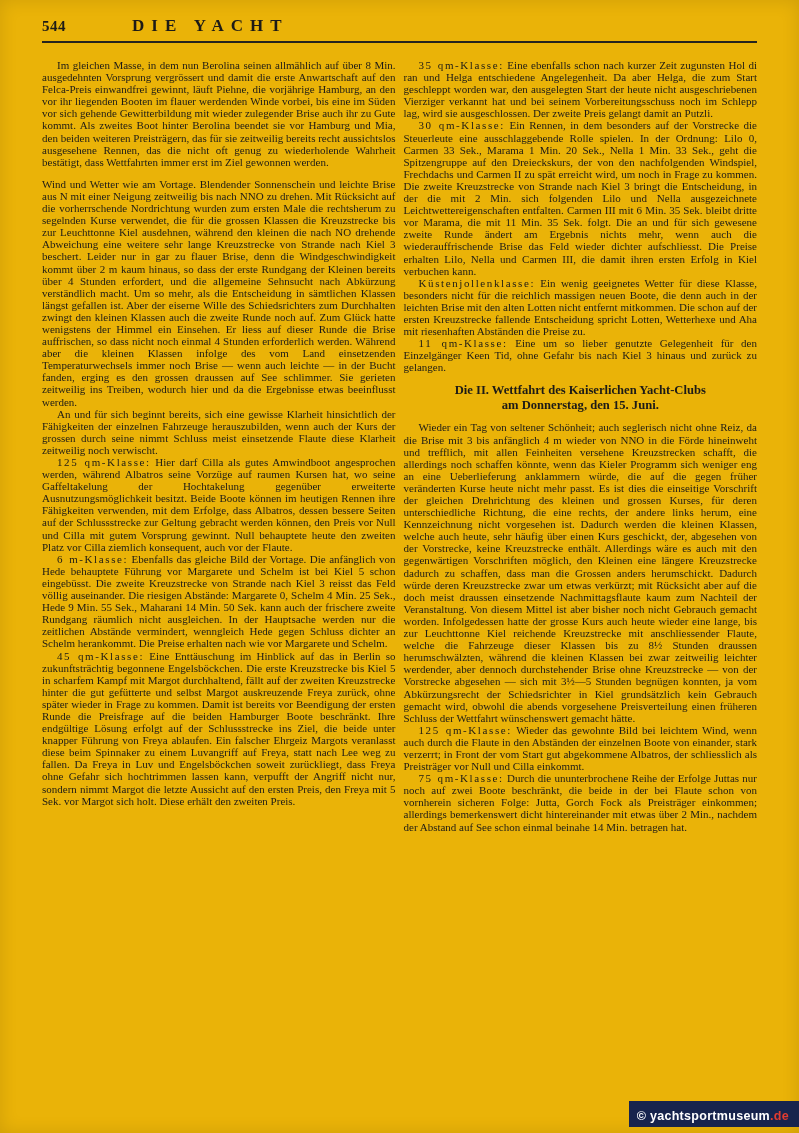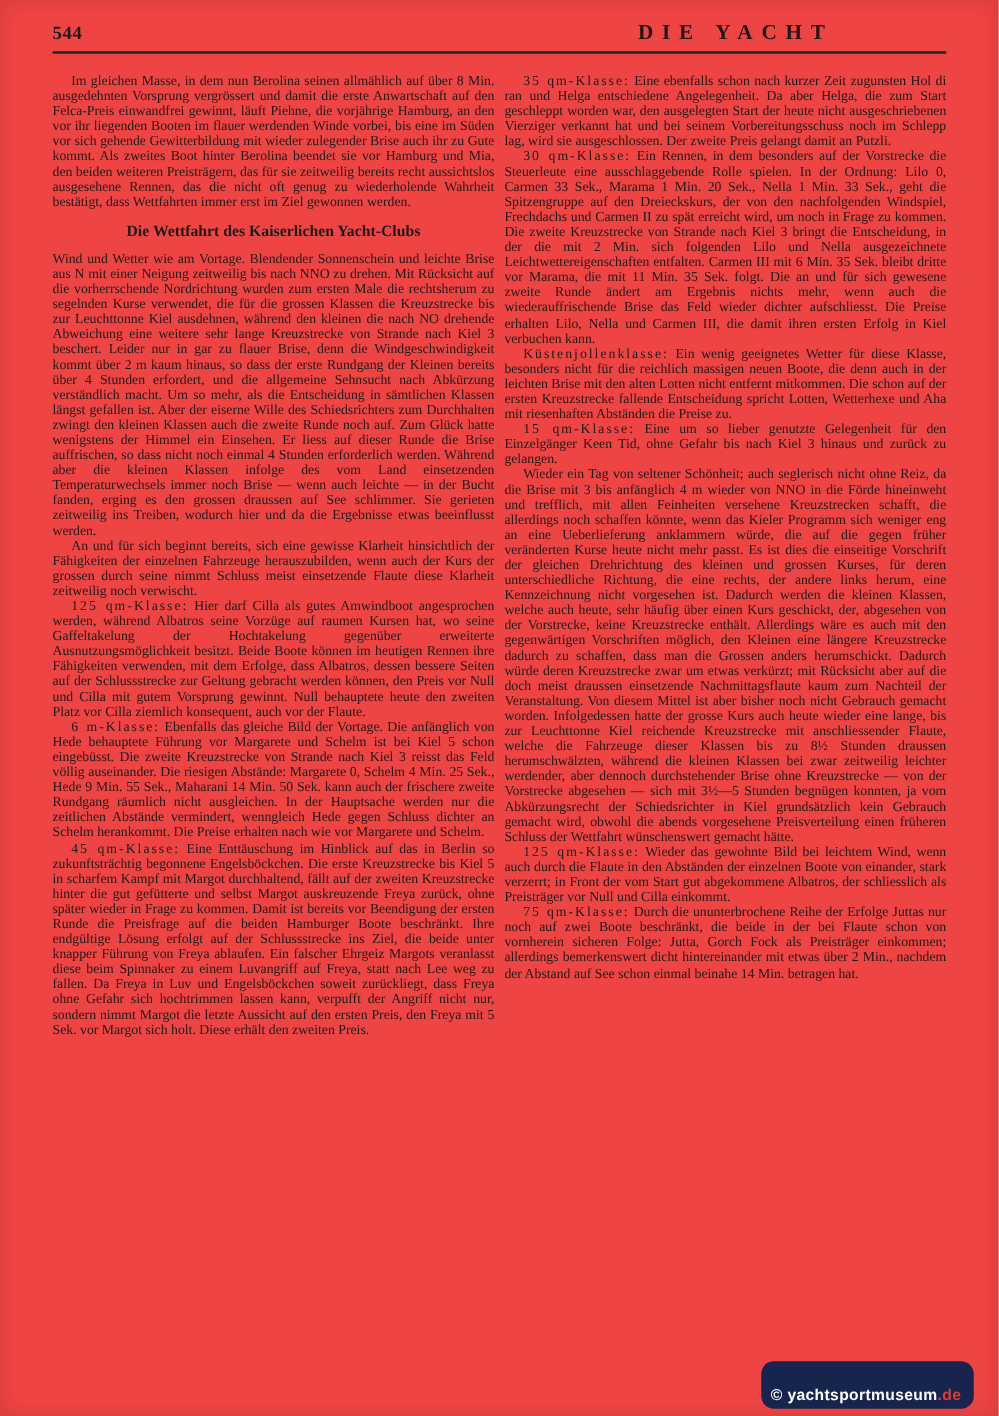--- a/index.html
+++ b/index.html
@@ -6,41 +6,41 @@
     margin: 0;
     padding: 0;
     background: #e7e5e0;
     font-family: "Liberation Serif", serif;
   }
   .page {
     position: relative;
     width: 799px;
     height: 1133px;
     margin: 0 auto;
-    background: #ef4444;
+    background: #eab308;
     box-shadow: inset 0 0 18px rgba(0,0,0,0.12);
     color: #1d1b17;
     overflow: hidden;
     box-sizing: border-box;
     padding: 16px 42px 0 42px;
   }
   .page-header {
     display: flex;
     align-items: baseline;
   }
   .page-number {
     width: 90px;
     font-weight: bold;
     font-size: 15px;
     letter-spacing: 0.5px;
   }
   .magazine-title {
     flex: 1;
     margin: 0;
-    text-align: right;
+    text-align: left;
     font-size: 17px;
     font-weight: bold;
     letter-spacing: 7px;
   }
   .header-spacer { width: 90px; }
   .rule {
     border-bottom: 2.5px solid #26241f;
     margin-top: 5px;
     margin-bottom: 16px;
   }
@@ -68,64 +68,66 @@
   .heading {
     margin: 10px 0 8px 0;
     text-align: center;
     font-size: 12.6px;
     line-height: 15px;
     font-weight: bold;
   }
   .heading .hl { display: block; }
   .watermark {
     position: absolute;
-    right: 20px;
+    right: 0;
     bottom: 6px;
     background: #17244d;
     color: #ffffff;
     font-family: "Liberation Sans", sans-serif;
     font-size: 12.5px;
     font-weight: bold;
-    padding: 20px 10px 4px 8px;
+    padding: 8px 10px 4px 8px;
     letter-spacing: 0.3px;
-    border-radius: 10px;
   }
   .watermark .wm-de { color: #e23c30; }
 </style>
 </head>
 <body>
 
 <div class="page">
 
   <header class="page-header">
     <span class="page-number">544</span>
     <h1 class="magazine-title">DIE YACHT</h1>
     <span class="header-spacer"></span>
   </header>
   <div class="rule"></div>
 
   <main class="columns">
 
     <section class="col">
       <p class="para"><span>Im gleichen Masse, in dem nun Berolina seinen allmählich auf über 8 Min. ausgedehnten Vorsprung vergrössert und damit die erste Anwartschaft auf den Felca-Preis einwandfrei gewinnt, läuft Piehne, die vorjährige Hamburg, an den vor ihr liegenden Booten im flauer werdenden Winde vorbei, bis eine im Süden vor sich gehende Gewitterbildung mit wieder zulegender Brise auch ihr zu Gute kommt. Als zweites Boot hinter Berolina beendet sie vor Hamburg und Mia, den beiden weiteren Preisträgern, das für sie zeitweilig bereits recht aussichtslos ausgesehene Rennen, das die nicht oft genug zu wiederholende Wahrheit bestätigt, dass Wettfahrten immer erst im Ziel gewonnen werden.</span></p>
       <h2 class="heading">
-        <span class="hl">Die Wettfahrt des Kaiserlichen Yacht-Clubs</span>
       </h2>
       <p class="para noindent"><span>Wind und Wetter wie am Vortage. Blendender Sonnenschein und leichte Brise aus N mit einer Neigung zeitweilig bis nach NNO zu drehen. Mit Rücksicht auf die vorherrschende Nordrichtung wurden zum ersten Male die rechtsherum zu segelnden Kurse verwendet, die für die grossen Klassen die Kreuzstrecke bis zur Leuchttonne Kiel ausdehnen, während den kleinen die nach NO drehende Abweichung eine weitere sehr lange Kreuzstrecke von Strande nach Kiel 3 beschert. Leider nur in gar zu flauer Brise, denn die Windgeschwindigkeit kommt über 2 m kaum hinaus, so dass der erste Rundgang der Kleinen bereits über 4 Stunden erfordert, und die allgemeine Sehnsucht nach Abkürzung verständlich macht. Um so mehr, als die Entscheidung in sämtlichen Klassen längst gefallen ist. Aber der eiserne Wille des Schiedsrichters zum Durchhalten zwingt den kleinen Klassen auch die zweite Runde noch auf. Zum Glück hatte wenigstens der Himmel ein Einsehen. Er liess auf dieser Runde die Brise auffrischen, so dass nicht noch einmal 4 Stunden erforderlich werden. Während aber die kleinen Klassen infolge des vom Land einsetzenden Temperaturwechsels immer noch Brise — wenn auch leichte — in der Bucht fanden, erging es den grossen draussen auf See schlimmer. Sie gerieten zeitweilig ins Treiben, wodurch hier und da die Ergebnisse etwas beeinflusst werden.</span></p>
       <p class="para"><span>An und für sich beginnt bereits, sich eine gewisse Klarheit hinsichtlich der Fähigkeiten der einzelnen Fahrzeuge herauszubilden, wenn auch der Kurs der grossen durch seine nimmt Schluss meist einsetzende Flaute diese Klarheit zeitweilig noch verwischt.</span></p>
       <p class="para"><span class="lead">125 qm-Klasse:</span><span> Hier darf Cilla als gutes Amwindboot angesprochen werden, während Albatros seine Vorzüge auf raumen Kursen hat, wo seine Gaffeltakelung der Hochtakelung gegenüber erweiterte Ausnutzungsmöglichkeit besitzt. Beide Boote können im heutigen Rennen ihre Fähigkeiten verwenden, mit dem Erfolge, dass Albatros, dessen bessere Seiten auf der Schlussstrecke zur Geltung gebracht werden können, den Preis vor Null und Cilla mit gutem Vorsprung gewinnt. Null behauptete heute den zweiten Platz vor Cilla ziemlich konsequent, auch vor der Flaute.</span></p>
       <p class="para"><span class="lead">6 m-Klasse:</span><span> Ebenfalls das gleiche Bild der Vortage. Die anfänglich von Hede behauptete Führung vor Margarete und Schelm ist bei Kiel 5 schon eingebüsst. Die zweite Kreuzstrecke von Strande nach Kiel 3 reisst das Feld völlig auseinander. Die riesigen Abstände: Margarete 0, Schelm 4 Min. 25 Sek., Hede 9 Min. 55 Sek., Maharani 14 Min. 50 Sek. kann auch der frischere zweite Rundgang räumlich nicht ausgleichen. In der Hauptsache werden nur die zeitlichen Abstände vermindert, wenngleich Hede gegen Schluss dichter an Schelm herankommt. Die Preise erhalten nach wie vor Margarete und Schelm.</span></p>
       <p class="para"><span class="lead">45 qm-Klasse:</span><span> Eine Enttäuschung im Hinblick auf das in Berlin so zukunftsträchtig begonnene Engelsböckchen. Die erste Kreuzstrecke bis Kiel 5 in scharfem Kampf mit Margot durchhaltend, fällt auf der zweiten Kreuzstrecke hinter die gut gefütterte und selbst Margot auskreuzende Freya zurück, ohne später wieder in Frage zu kommen. Damit ist bereits vor Beendigung der ersten Runde die Preisfrage auf die beiden Hamburger Boote beschränkt. Ihre endgültige Lösung erfolgt auf der Schlussstrecke ins Ziel, die beide unter knapper Führung von Freya ablaufen. Ein falscher Ehrgeiz Margots veranlasst diese beim Spinnaker zu einem Luvangriff auf Freya, statt nach Lee weg zu fallen. Da Freya in Luv und Engelsböckchen soweit zurückliegt, dass Freya ohne Gefahr sich hochtrimmen lassen kann, verpufft der Angriff nicht nur, sondern nimmt Margot die letzte Aussicht auf den ersten Preis, den Freya mit 5 Sek. vor Margot sich holt. Diese erhält den zweiten Preis.</span></p>
     </section>
 
     <section class="col">
       <p class="para"><span class="lead">35 qm-Klasse:</span><span> Eine ebenfalls schon nach kurzer Zeit zugunsten Hol di ran und Helga entschiedene Angelegenheit. Da aber Helga, die zum Start geschleppt worden war, den ausgelegten Start der heute nicht ausgeschriebenen Vierziger verkannt hat und bei seinem Vorbereitungsschuss noch im Schlepp lag, wird sie ausgeschlossen. Der zweite Preis gelangt damit an Putzli.</span></p>
       <p class="para"><span class="lead">30 qm-Klasse:</span><span> Ein Rennen, in dem besonders auf der Vorstrecke die Steuerleute eine ausschlaggebende Rolle spielen. In der Ordnung: Lilo 0, Carmen 33 Sek., Marama 1 Min. 20 Sek., Nella 1 Min. 33 Sek., geht die Spitzengruppe auf den Dreieckskurs, der von den nachfolgenden Windspiel, Frechdachs und Carmen II zu spät erreicht wird, um noch in Frage zu kommen. Die zweite Kreuzstrecke von Strande nach Kiel 3 bringt die Entscheidung, in der die mit 2 Min. sich folgenden Lilo und Nella ausgezeichnete Leichtwettereigenschaften entfalten. Carmen III mit 6 Min. 35 Sek. bleibt dritte vor Marama, die mit 11 Min. 35 Sek. folgt. Die an und für sich gewesene zweite Runde ändert am Ergebnis nichts mehr, wenn auch die wiederauffrischende Brise das Feld wieder dichter aufschliesst. Die Preise erhalten Lilo, Nella und Carmen III, die damit ihren ersten Erfolg in Kiel verbuchen kann.</span></p>
       <p class="para"><span class="lead">Küstenjollenklasse:</span><span> Ein wenig geeignetes Wetter für diese Klasse, besonders nicht für die reichlich massigen neuen Boote, die denn auch in der leichten Brise mit den alten Lotten nicht entfernt mitkommen. Die schon auf der ersten Kreuzstrecke fallende Entscheidung spricht Lotten, Wetterhexe und Aha mit riesenhaften Abständen die Preise zu.</span></p>
-      <p class="para"><span class="lead">15 qm-Klasse:</span><span> Eine um so lieber genutzte Gelegenheit für den Einzelgänger Keen Tid, ohne Gefahr bis nach Kiel 3 hinaus und zurück zu gelangen.</span></p>
+      <p class="para"><span class="lead">11 qm-Klasse:</span><span> Eine um so lieber genutzte Gelegenheit für den Einzelgänger Keen Tid, ohne Gefahr bis nach Kiel 3 hinaus und zurück zu gelangen.</span></p>
+      <h2 class="heading">
+        <span class="hl">Die II. Wettfahrt des Kaiserlichen Yacht-Clubs</span>
+        <span class="hl">am Donnerstag, den 15. Juni.</span>
+      </h2>
       <p class="para"><span>Wieder ein Tag von seltener Schönheit; auch seglerisch nicht ohne Reiz, da die Brise mit 3 bis anfänglich 4 m wieder von NNO in die Förde hineinweht und trefflich, mit allen Feinheiten versehene Kreuzstrecken schafft, die allerdings noch schaffen könnte, wenn das Kieler Programm sich weniger eng an eine Ueberlieferung anklammern würde, die auf die gegen früher veränderten Kurse heute nicht mehr passt. Es ist dies die einseitige Vorschrift der gleichen Drehrichtung des kleinen und grossen Kurses, für deren unterschiedliche Richtung, die eine rechts, der andere links herum, eine Kennzeichnung nicht vorgesehen ist. Dadurch werden die kleinen Klassen, welche auch heute, sehr häufig über einen Kurs geschickt, der, abgesehen von der Vorstrecke, keine Kreuzstrecke enthält. Allerdings wäre es auch mit den gegenwärtigen Vorschriften möglich, den Kleinen eine längere Kreuzstrecke dadurch zu schaffen, dass man die Grossen anders herumschickt. Dadurch würde deren Kreuzstrecke zwar um etwas verkürzt; mit Rücksicht aber auf die doch meist draussen einsetzende Nachmittagsflaute kaum zum Nachteil der Veranstaltung. Von diesem Mittel ist aber bisher noch nicht Gebrauch gemacht worden. Infolgedessen hatte der grosse Kurs auch heute wieder eine lange, bis zur Leuchttonne Kiel reichende Kreuzstrecke mit anschliessender Flaute, welche die Fahrzeuge dieser Klassen bis zu 8½ Stunden draussen herumschwälzten, während die kleinen Klassen bei zwar zeitweilig leichter werdender, aber dennoch durchstehender Brise ohne Kreuzstrecke — von der Vorstrecke abgesehen — sich mit 3½—5 Stunden begnügen konnten, ja vom Abkürzungsrecht der Schiedsrichter in Kiel grundsätzlich kein Gebrauch gemacht wird, obwohl die abends vorgesehene Preisverteilung einen früheren Schluss der Wettfahrt wünschenswert gemacht hätte.</span></p>
       <p class="para"><span class="lead">125 qm-Klasse:</span><span> Wieder das gewohnte Bild bei leichtem Wind, wenn auch durch die Flaute in den Abständen der einzelnen Boote von einander, stark verzerrt; in Front der vom Start gut abgekommene Albatros, der schliesslich als Preisträger vor Null und Cilla einkommt.</span></p>
       <p class="para"><span class="lead">75 qm-Klasse:</span><span> Durch die ununterbrochene Reihe der Erfolge Juttas nur noch auf zwei Boote beschränkt, die beide in der bei Flaute schon von vornherein sicheren Folge: Jutta, Gorch Fock als Preisträger einkommen; allerdings bemerkenswert dicht hintereinander mit etwas über 2 Min., nachdem der Abstand auf See schon einmal beinahe 14 Min. betragen hat.</span></p>
     </section>
 
   </main>
 
   <div class="watermark">
     <span>© yachtsportmuseum</span><span class="wm-de">.de</span>
   </div>

